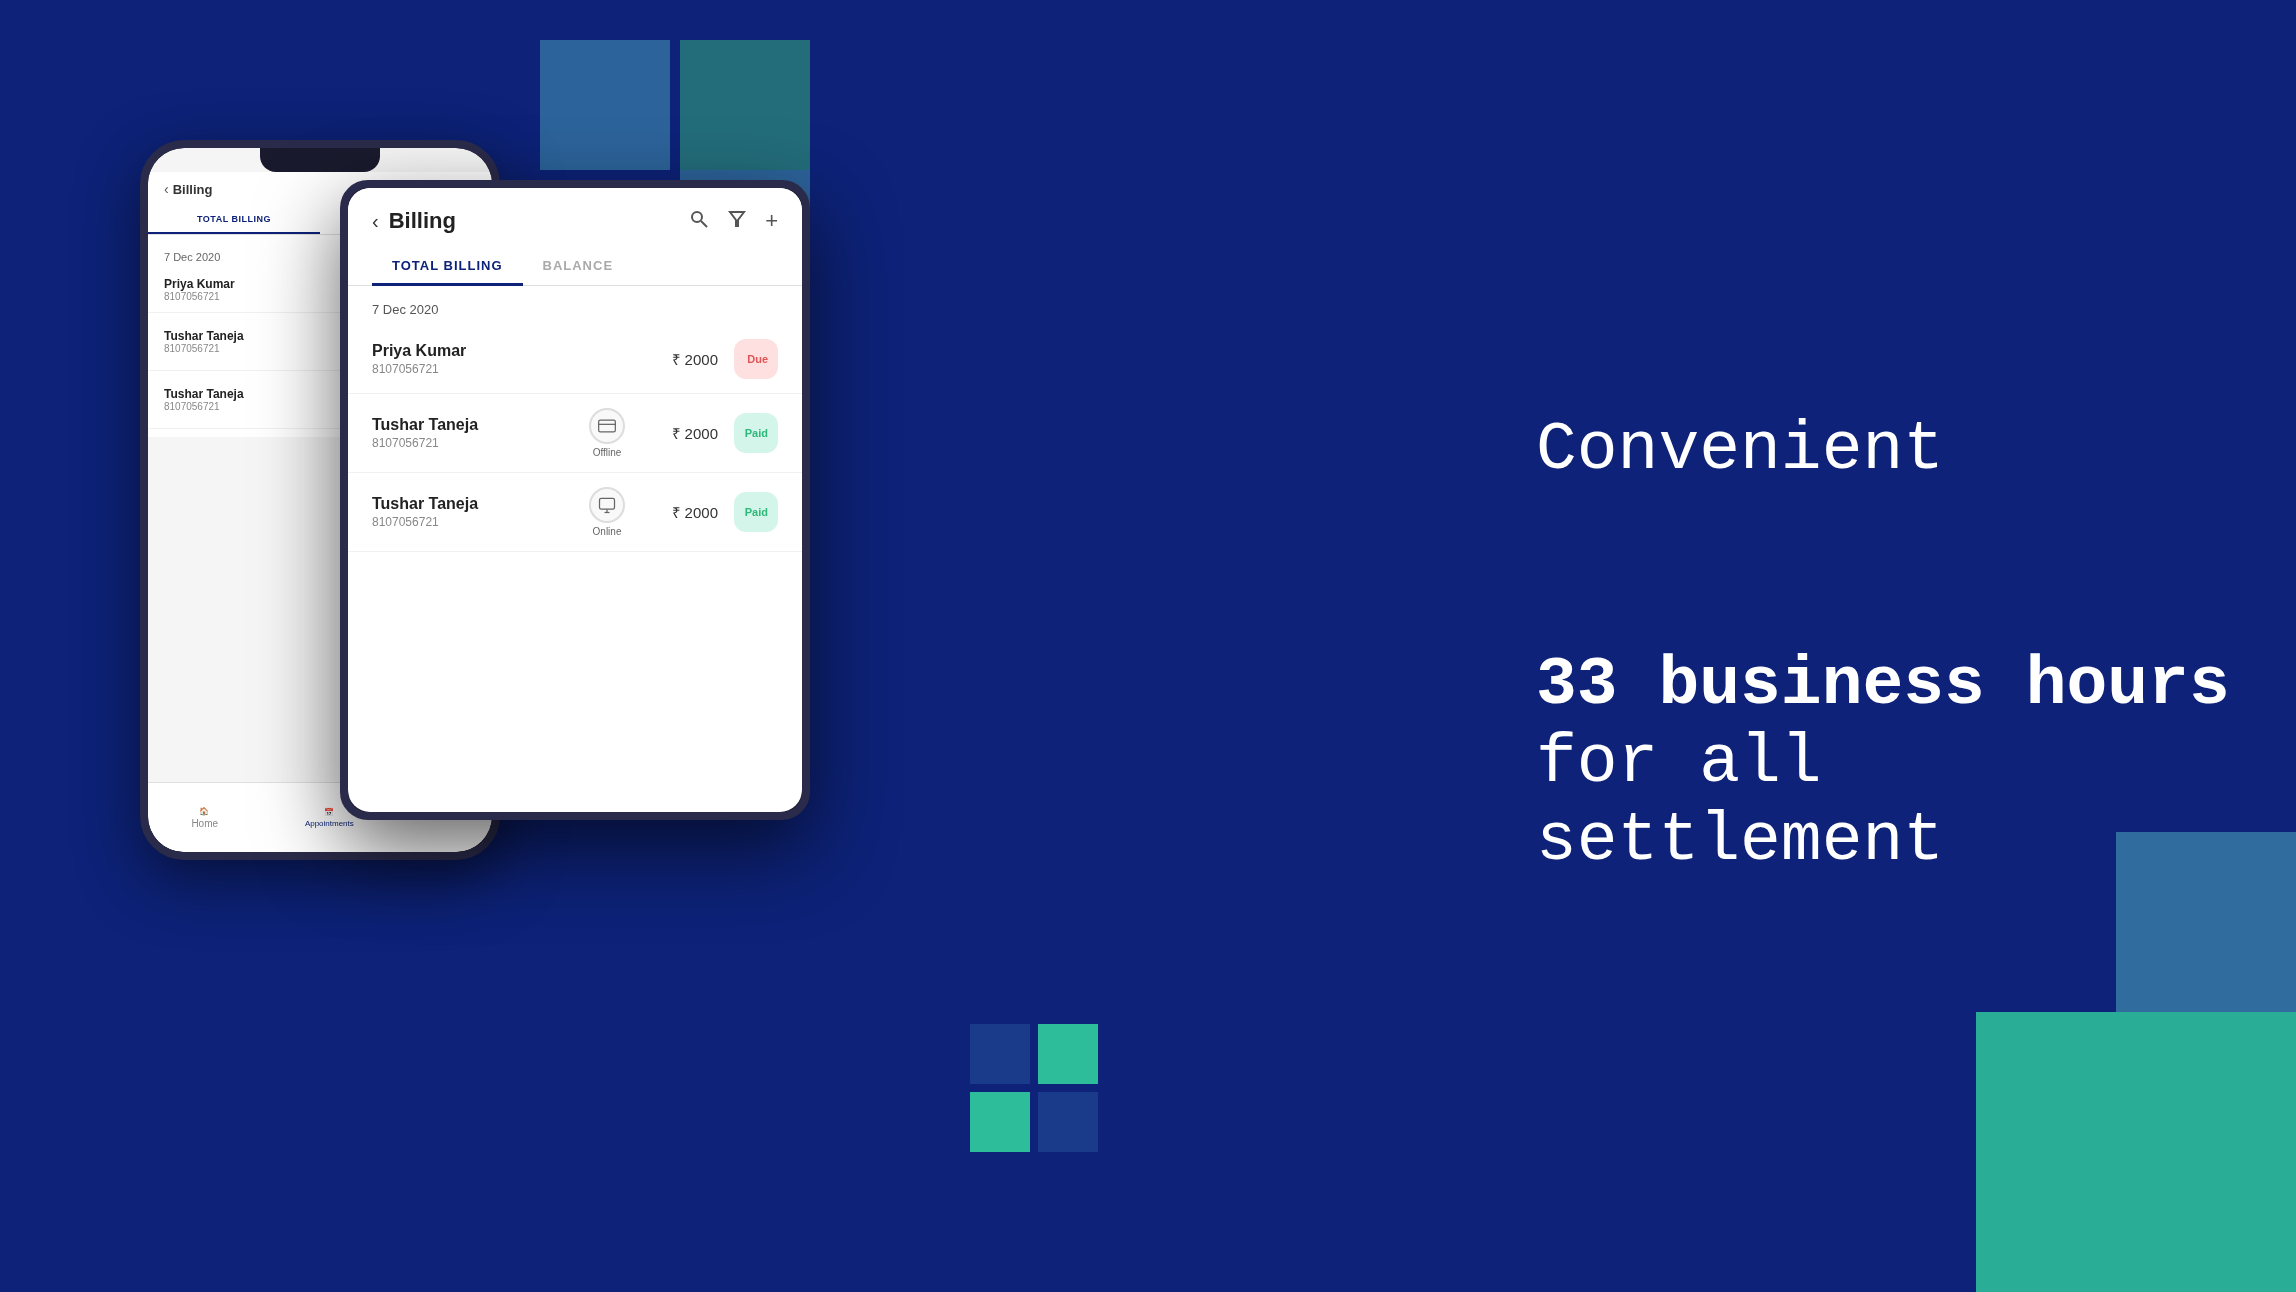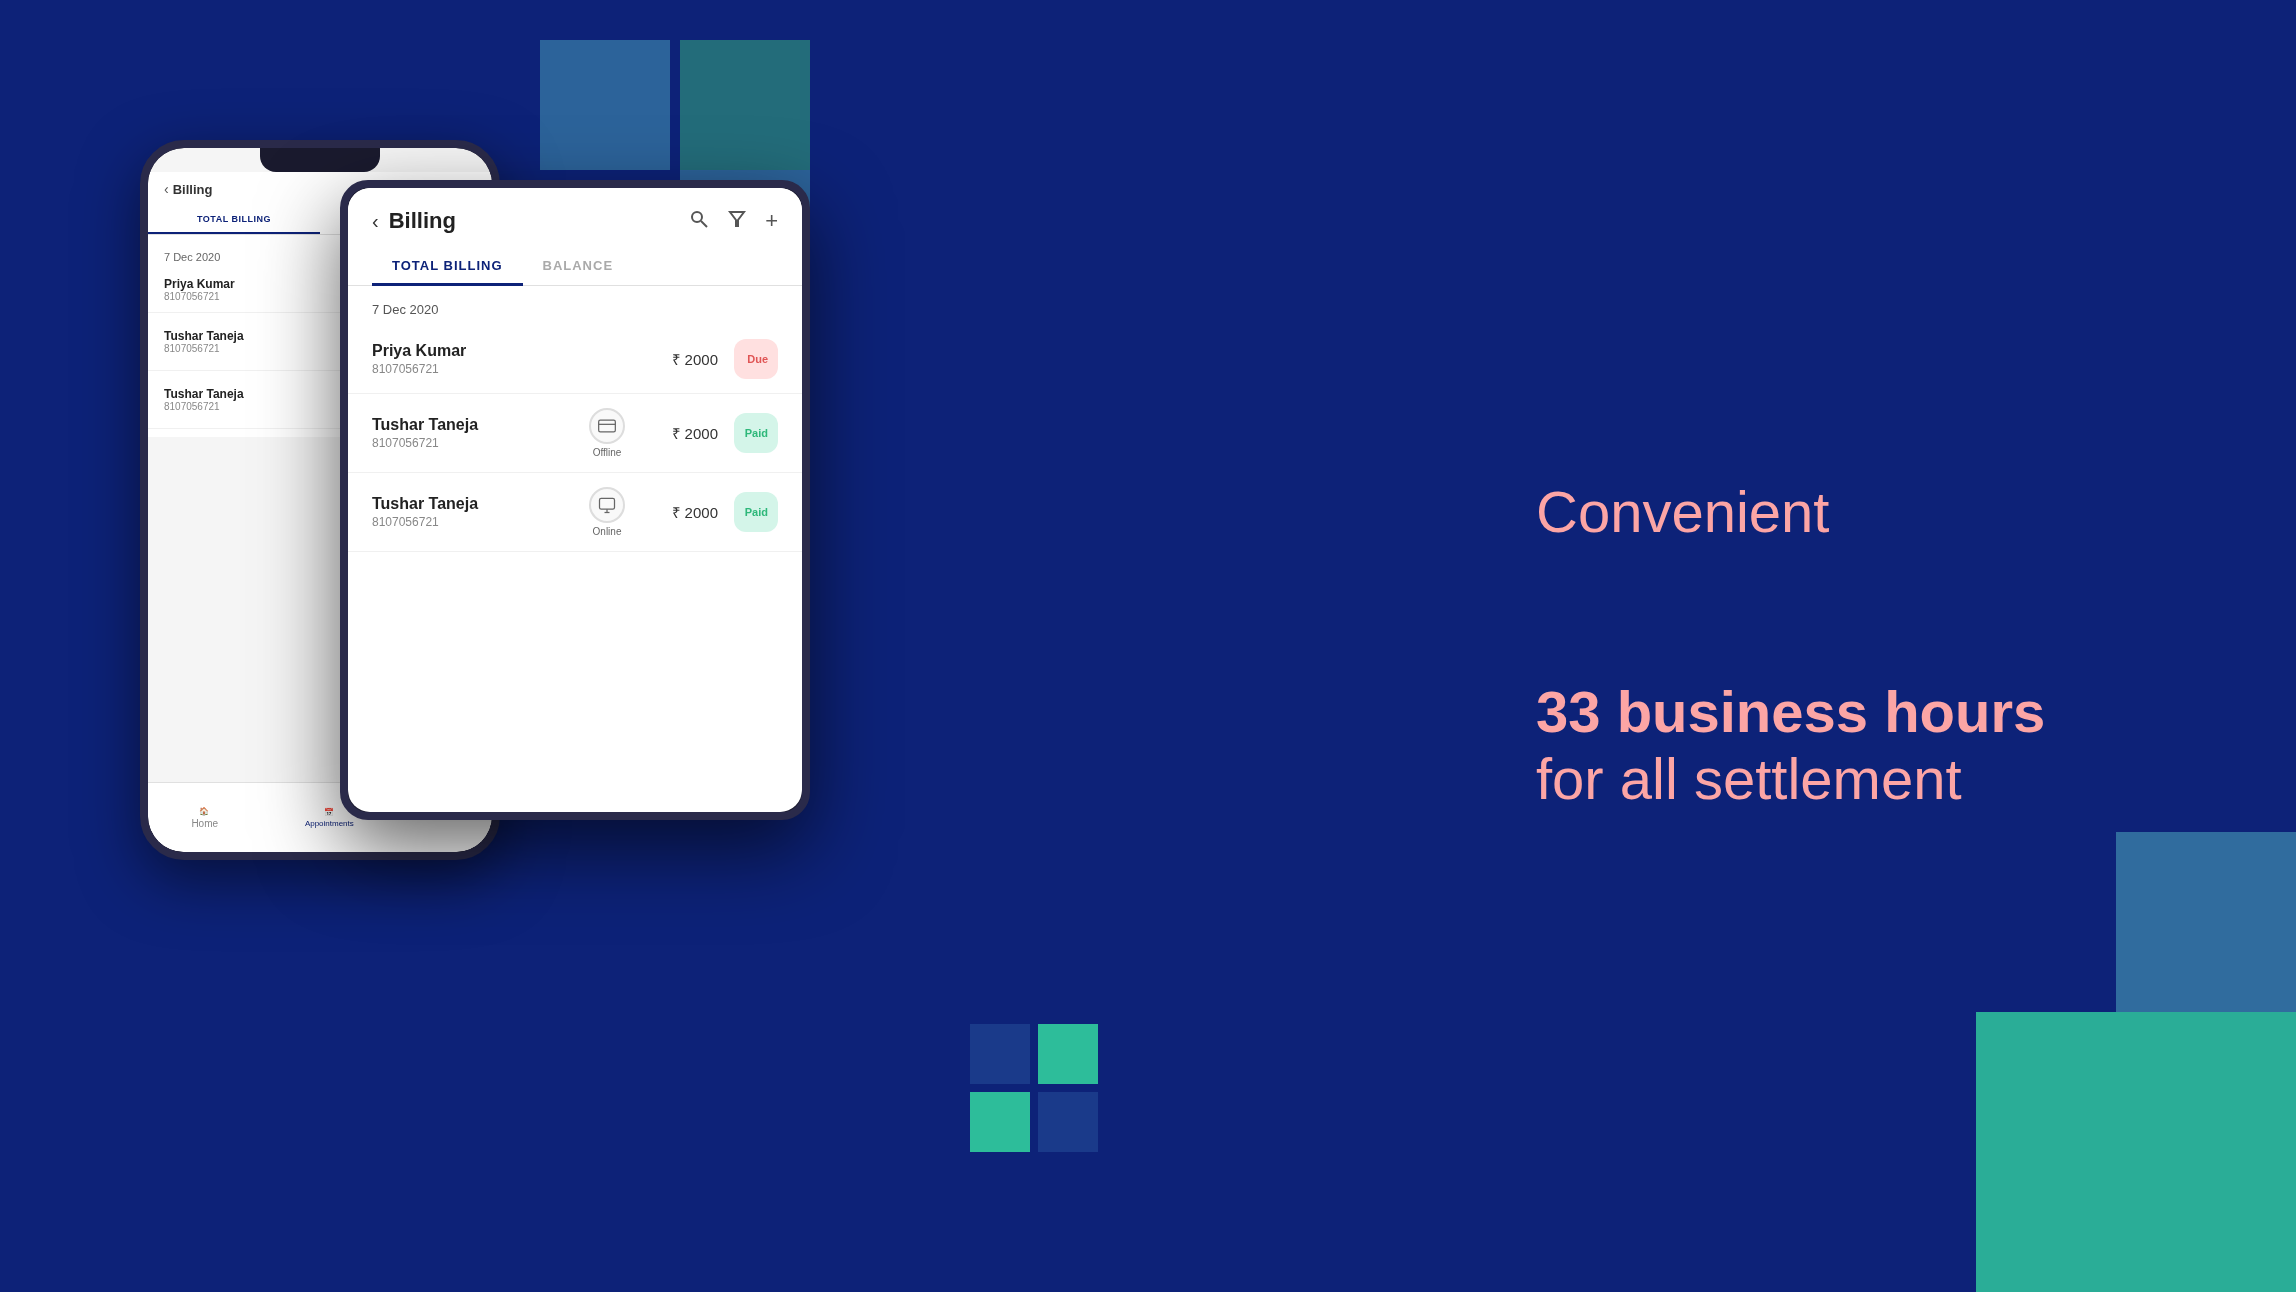--- a/index.html
+++ b/index.html
@@ -363,24 +363,25 @@
     
     .right-content {
       position: absolute;
       right: 60px;
       top: 50%;
       transform: translateY(-50%);
       width: 700px;
       color: white;
     }
     .right-content h1 {
-      font-size: 58px;
+      font-size: 68px;
       font-weight: 300;
       line-height: 1.15;
-      color: #fca5a5;
+      color: #ffffff;
+      font-family: Liberation Mono, monospace;
     }
     .right-content h1 strong {
       font-weight: 800;
     }
   </style>
 </head>
 <body>
 
 <div class="deco-square sq-teal-1"></div>
 <div class="deco-square sq-teal-2"></div>

